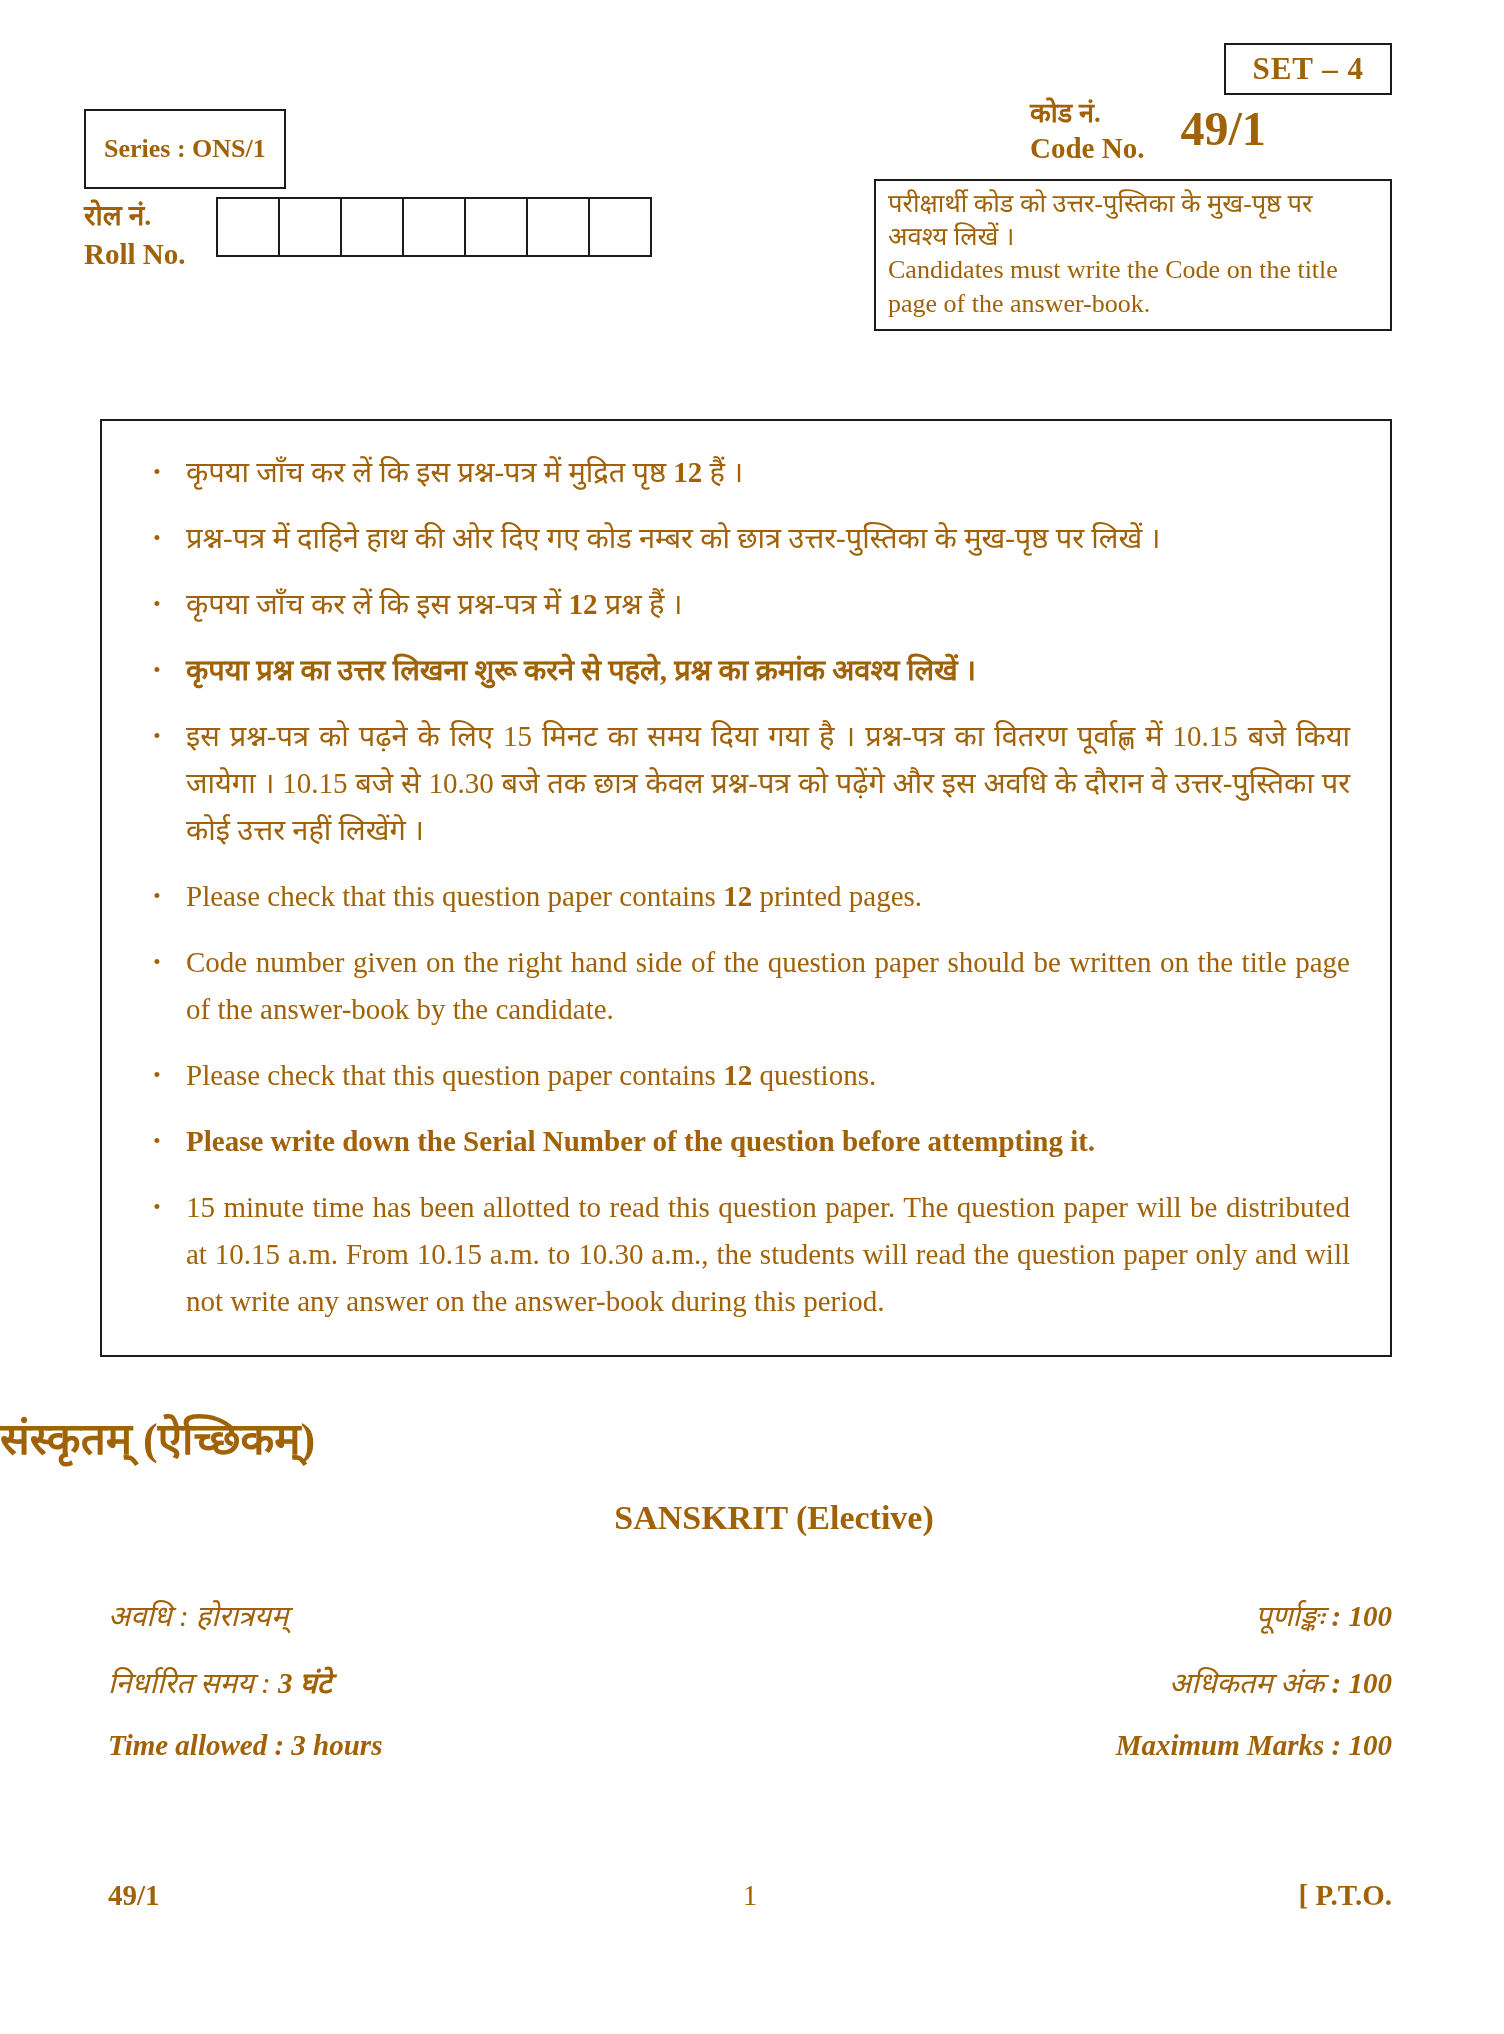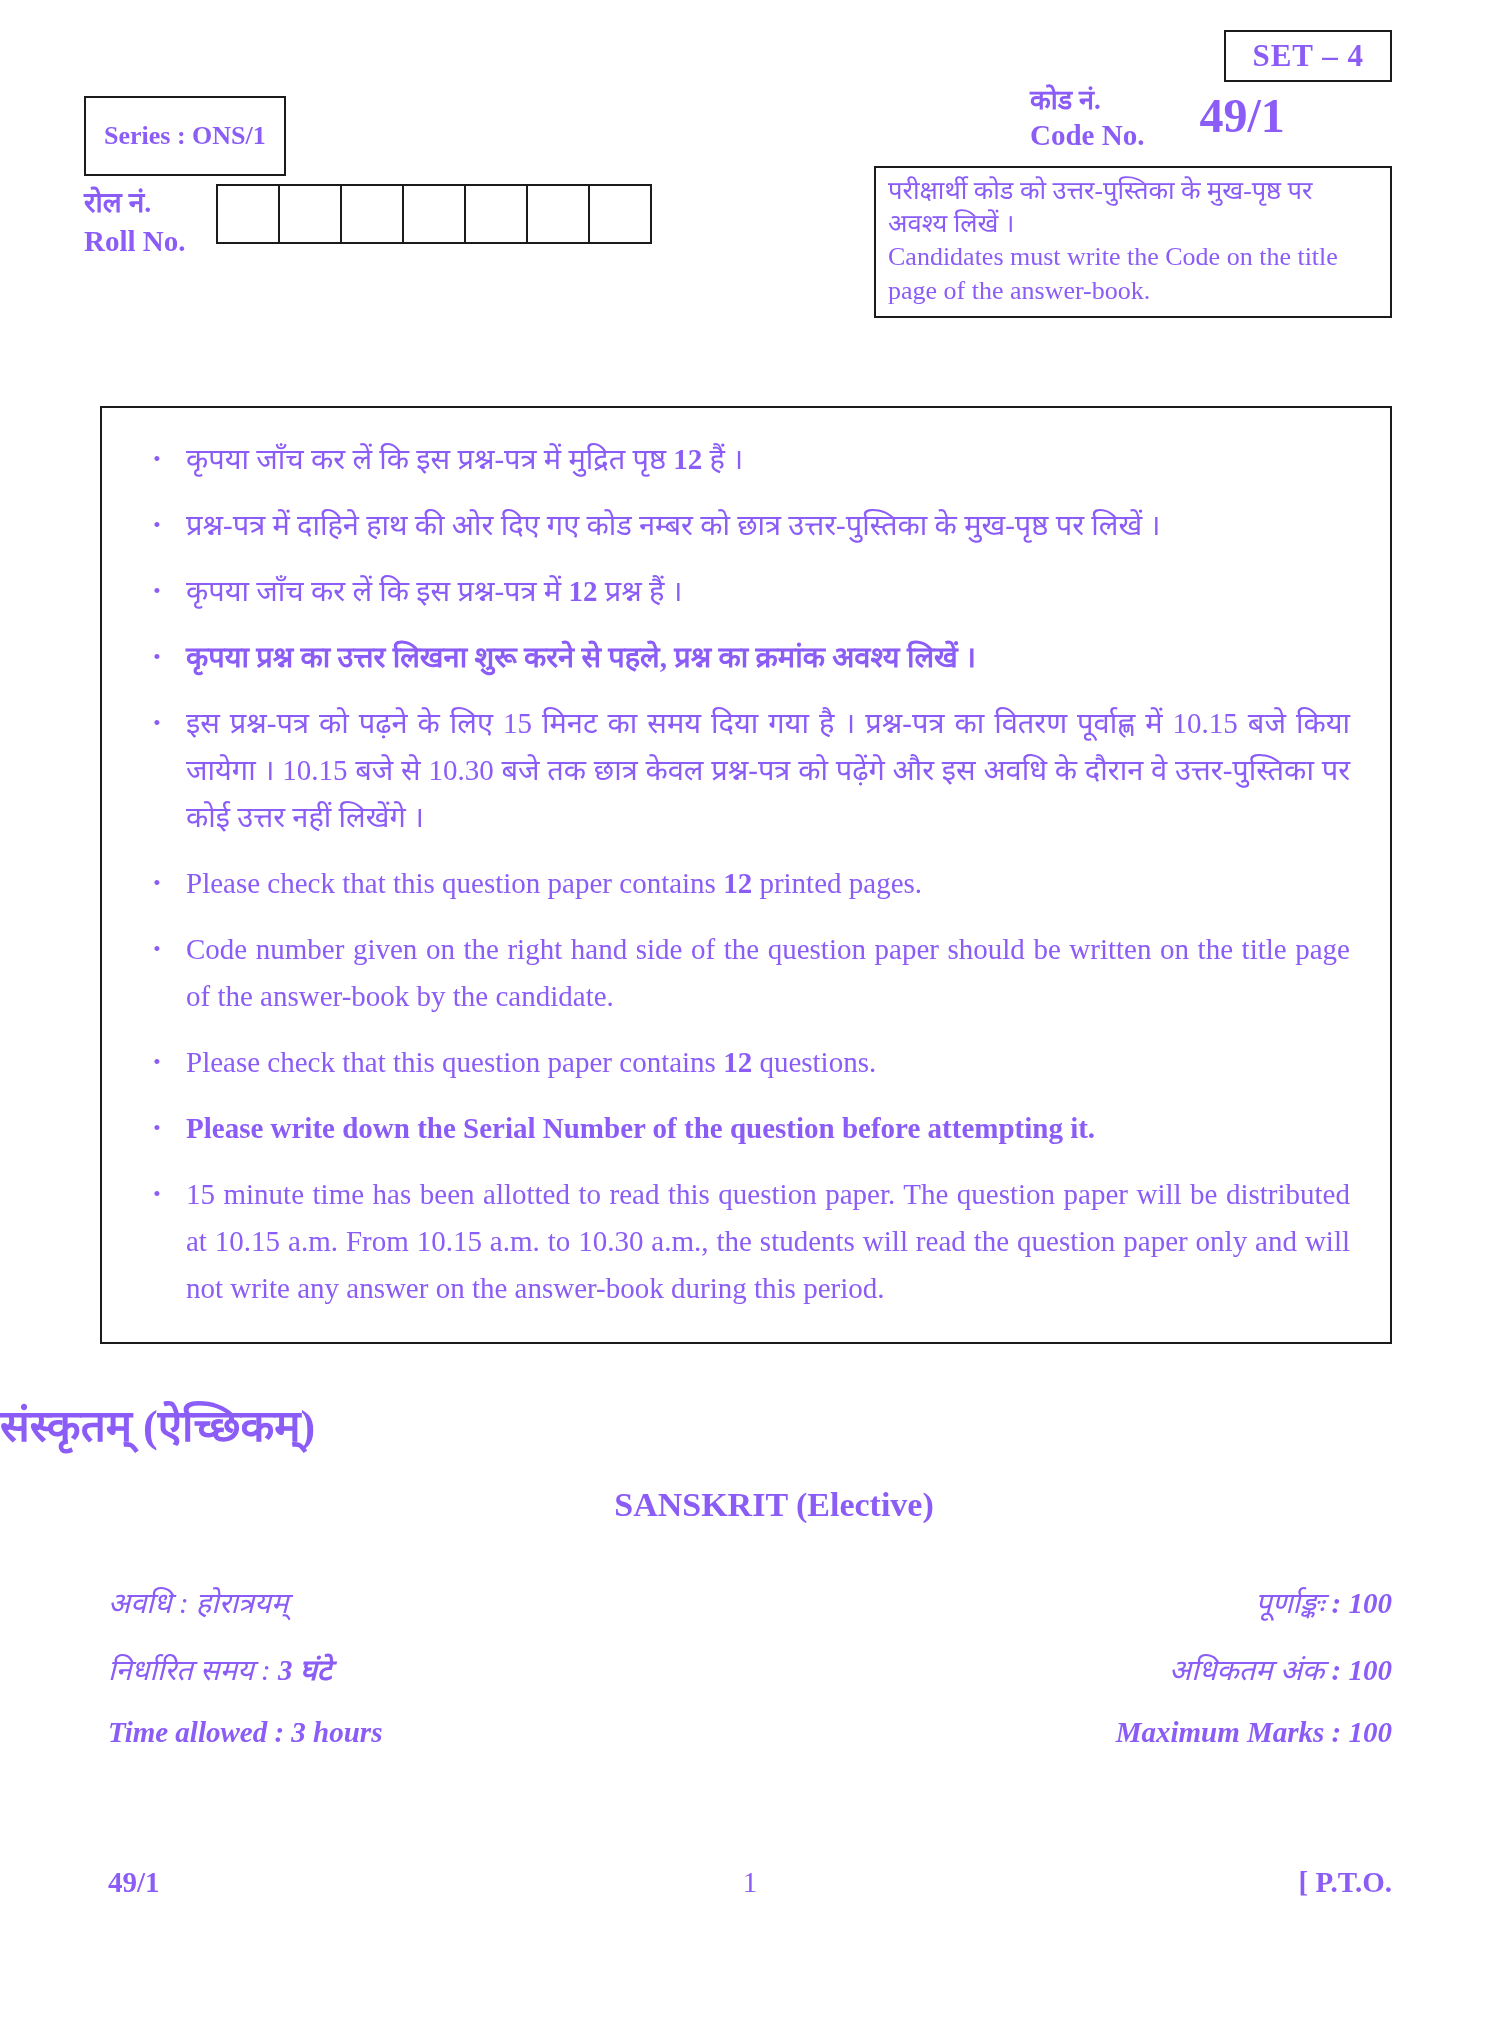--- a/index.html
+++ b/index.html
@@ -1,22 +1,22 @@
 <!DOCTYPE html>
 <html><head>
 <meta charset="utf-8">
 <style>
   * { margin:0; padding:0; box-sizing:border-box; }
   html, body { background:#ffffff; }
   .page {
     position:relative;
     width:1504px; height:1980px;
-    margin:4px auto;
+    margin:17px auto;
     background:#ffffff;
-    color:#8b5cf6;
+    color:#a16207;
     font-family:"Liberation Serif","DejaVu Serif",serif;
     overflow:hidden;
   }
   .outline { border:2px solid #1b1b1b; }
 
   
   .set-box {
     position:absolute; top:26px; right:112px;
     padding:6px 26px;
     font-size:31px; font-weight:bold; letter-spacing:1px;
@@ -25,21 +25,21 @@
   
   .series-box {
     position:absolute; top:92px; left:84px;
     padding:23px 18px;
     font-size:26px; font-weight:bold;
   }
 
   
   .code-block {
     position:absolute; top:76px; left:1030px;
-    display:flex; align-items:center; gap:55px;
+    display:flex; align-items:center; gap:36px;
   }
   .code-labels { display:flex; flex-direction:column; gap:2px; font-weight:bold; }
   .code-label-hi { font-size:27px; }
   .code-label-en { font-size:29px; }
   .code-value { font-size:48px; font-weight:bold; line-height:1; }
 
   
   .roll-block {
     position:absolute; top:176px; left:84px;
     display:flex; align-items:flex-start; gap:30px;

